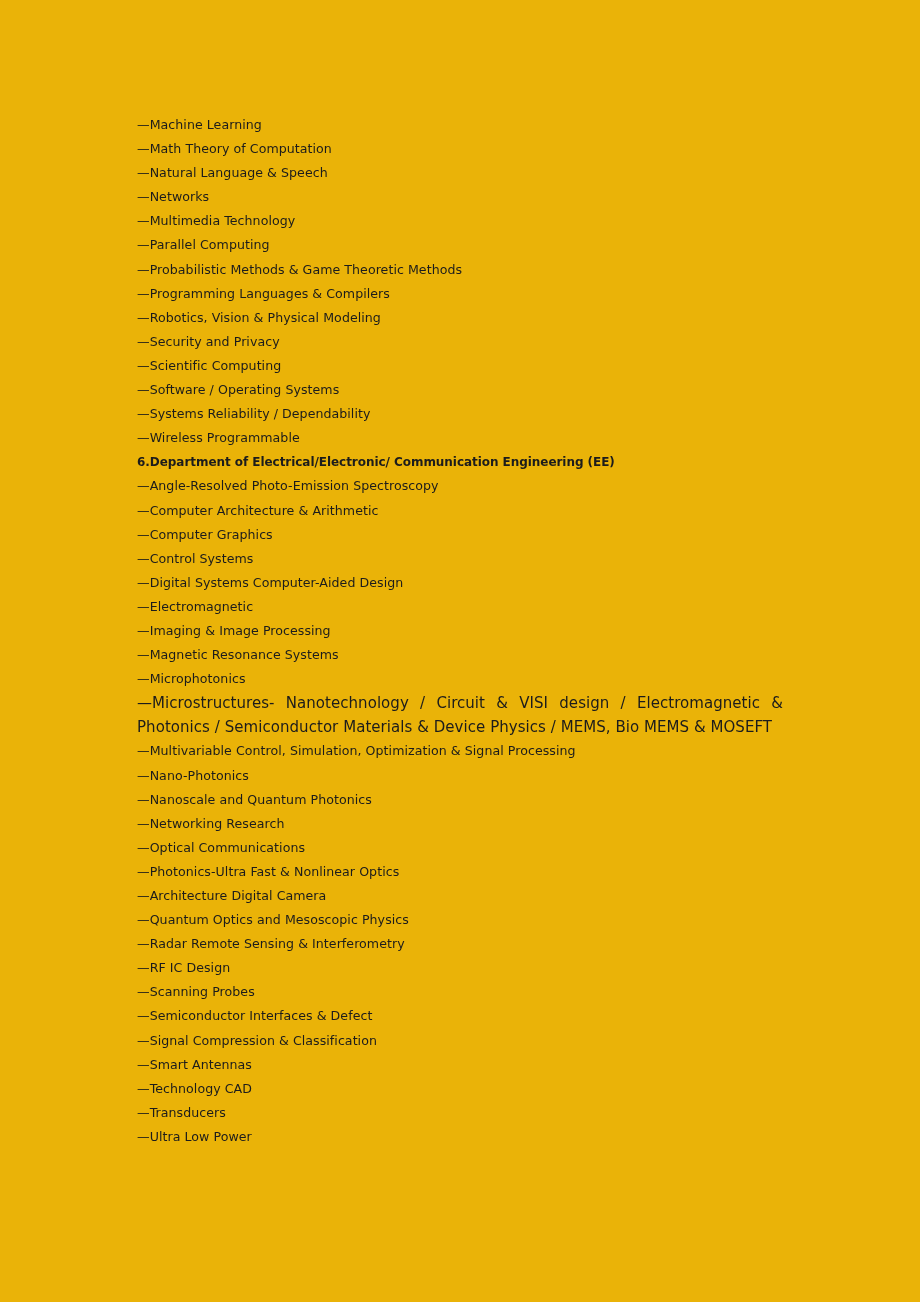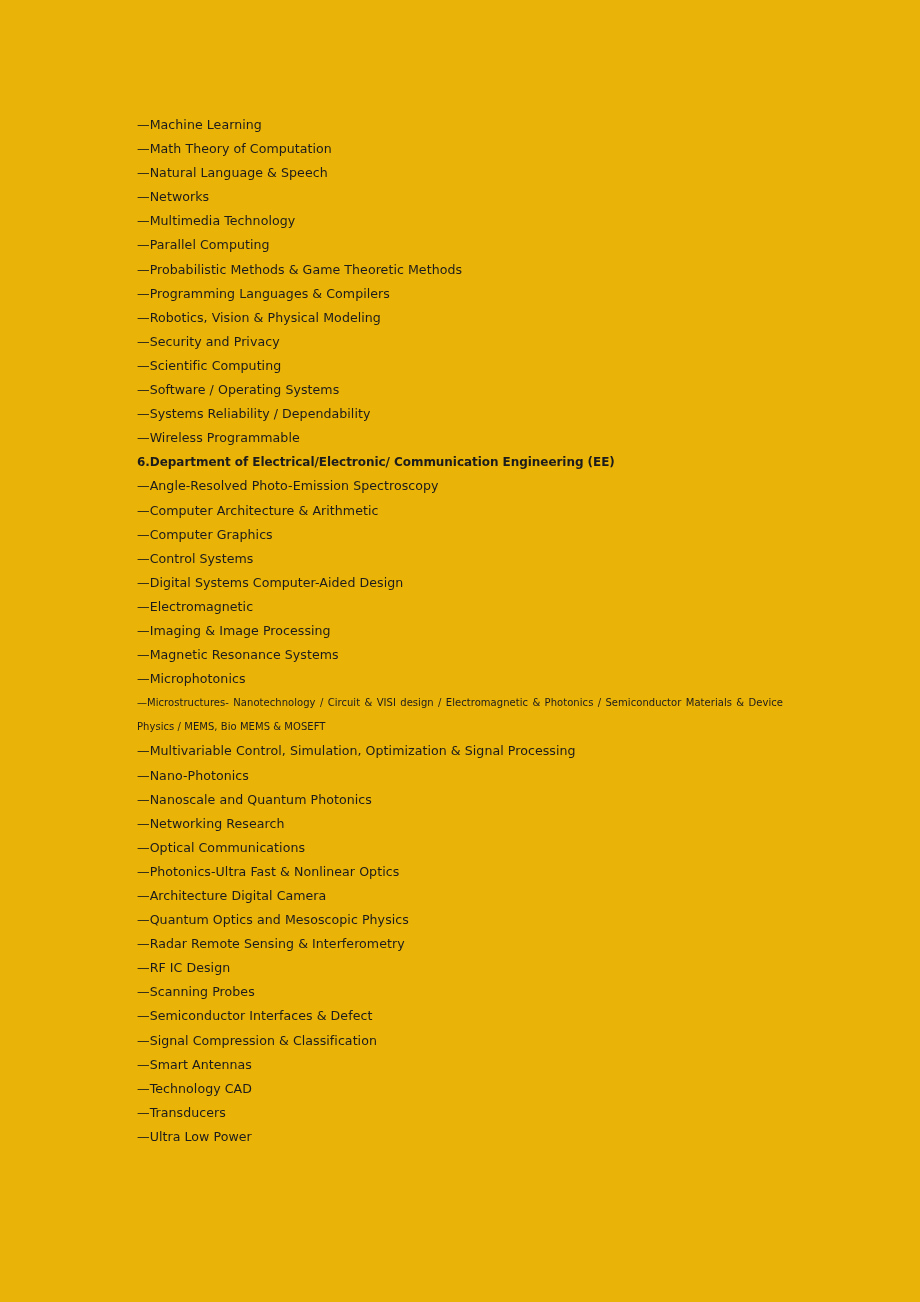--- a/index.html
+++ b/index.html
@@ -36,21 +36,21 @@
     letter-spacing: 0.05px;
     white-space: nowrap;
     color: #1c1c1c;
   }
   .line.heading {
     font-weight: bold;
     letter-spacing: -0.05px;
     font-size: 12px;
   }
   .para {
-    font-size: 10px;
+    font-size: 15px;
     line-height: 24.1px;
     text-align: justify;
     text-align-last: left;
     color: #1c1c1c;
     width: 646px;
     letter-spacing: 0.05px;
   }
   .para > span {
     display: inline;
   }

